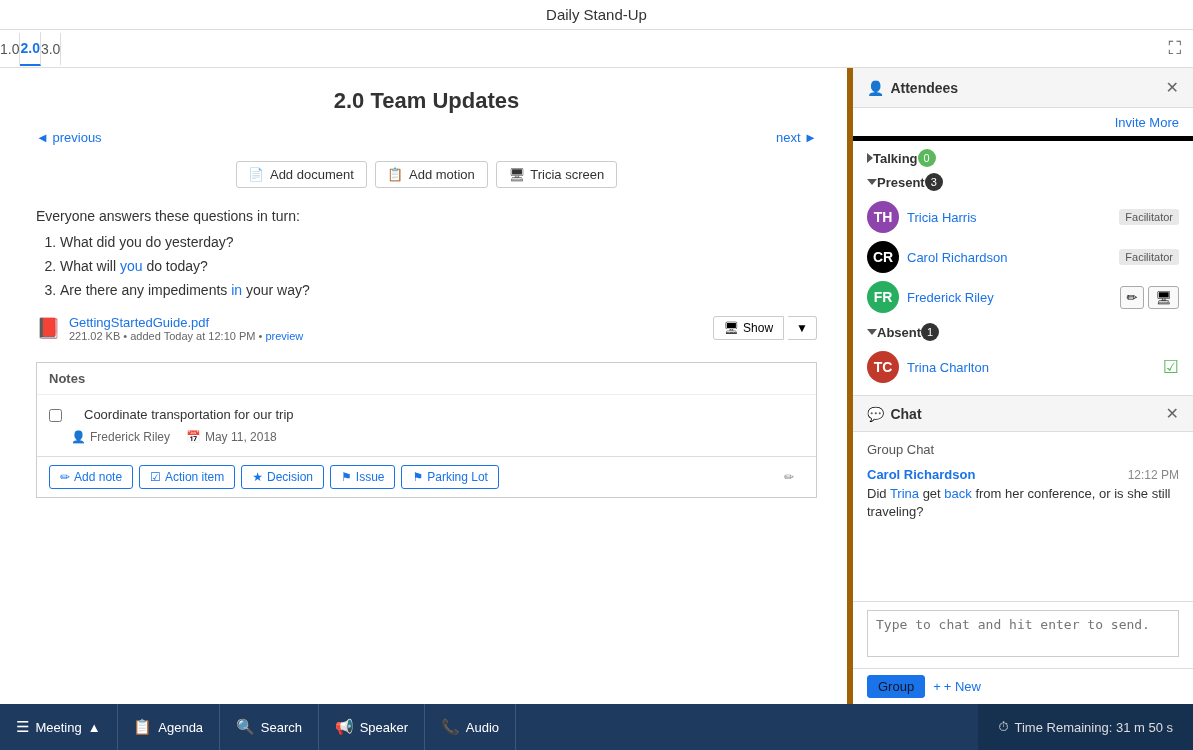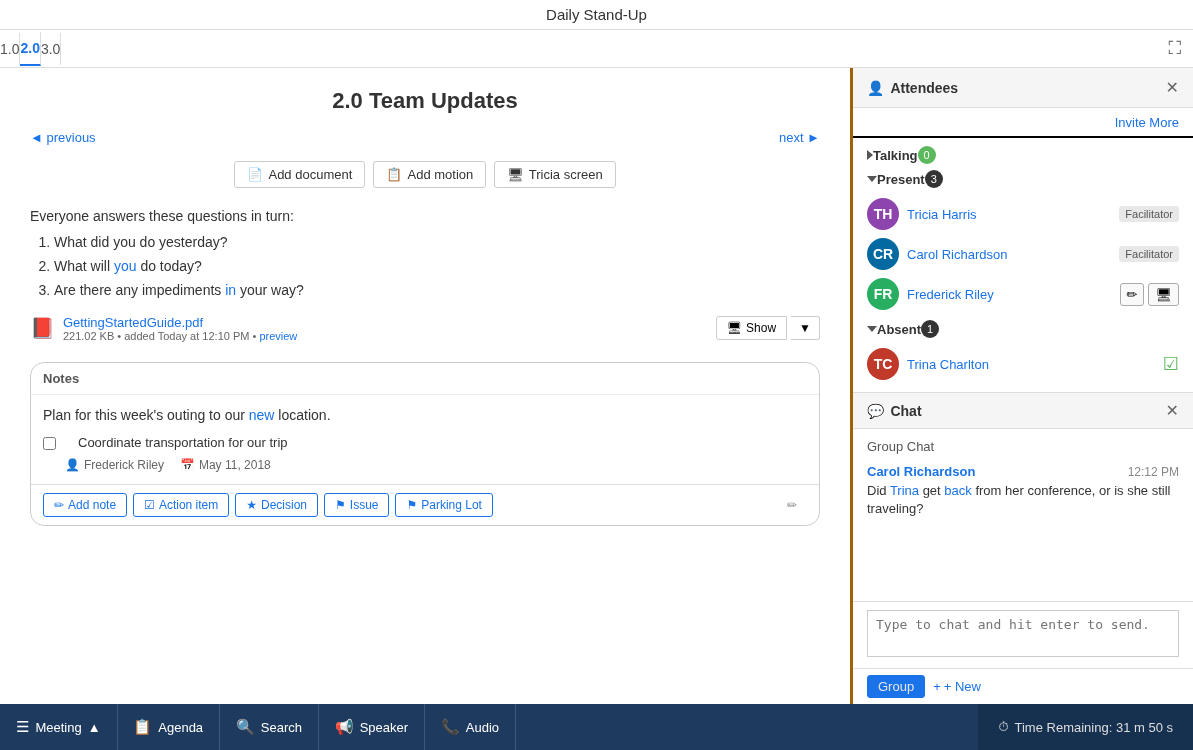--- a/index.html
+++ b/index.html
@@ -47,22 +47,23 @@
       flex: 1;
       overflow: hidden;
     }
 
     
     .left-panel {
       flex: 1;
       background: #fff;
       display: flex;
       flex-direction: column;
-      border-right: 3px solid #a16207;
+      border-right: 6px solid #a16207;
       overflow: hidden;
+      padding-left: 6px;
     }
 
     .content-area {
       flex: 1;
       overflow-y: auto;
       padding: 20px 30px;
     }
 
     .section-title {
       font-size: 22px;
@@ -140,21 +141,21 @@
       background: #fff;
       padding: 4px 8px;
       cursor: pointer;
       font-size: 12px;
       border-radius: 0 3px 3px 0;
     }
 
     
     .notes-box {
       border: 1px solid #ccc;
-      border-radius: 14px;
+      border-radius: 0;
       margin-bottom: 0;
     }
     .notes-header {
       padding: 8px 12px;
       font-weight: bold;
       color: #555;
       border-bottom: 1px solid #eee;
       font-size: 13px;
     }
     .notes-content { padding: 12px; }
@@ -203,21 +204,21 @@
     .attendees-header {
       display: flex;
       align-items: center;
       justify-content: space-between;
       padding: 10px 14px;
       background: #f5f5f5;
       border-bottom: 1px solid #ddd;
     }
     .attendees-title { display: flex; align-items: center; gap: 6px; font-weight: bold; font-size: 14px; color: #333; }
     .attendees-close { cursor: pointer; color: #666; font-size: 16px; }
-    .invite-more-row { text-align: right; padding: 6px 14px; border-bottom: 2px solid #000000; }
+    .invite-more-row { text-align: right; padding: 6px 14px; border-bottom: 5px solid #000000; }
     .invite-link { color: #1a73e8; font-size: 13px; cursor: pointer; text-decoration: none; }
 
     .attendees-body { padding: 8px 14px; flex-shrink: 0; }
 
     .group-row {
       display: flex;
       align-items: center;
       gap: 0;
       cursor: pointer;
       margin-bottom: 6px;
@@ -315,21 +316,21 @@
       border-top: 1px solid #ddd;
     }
     .chat-tab {
       padding: 3px 10px;
       cursor: pointer;
       font-size: 13px;
       color: #555;
       border: 1px solid transparent;
       border-radius: 3px;
     }
-    .chat-tab.active { background: #1a73e8; color: #e5e5e5; border-color: #1a73e8; }
+    .chat-tab.active { background: #1a73e8; color: #0f172a; border-color: #1a73e8; }
     .new-btn {
       display: flex;
       align-items: center;
       gap: 3px;
       color: #1a73e8;
       font-size: 13px;
       cursor: pointer;
     }
 
     
@@ -359,21 +360,21 @@
       align-items: center;
       padding: 0 20px;
       background: #163050;
       font-size: 13px;
       color: #ddd;
       gap: 6px;
     }
 
     
     .av-tricia { background: #8e44ad; }
-    .av-carol { background: #0369a1; }
+    .av-carol { background: #000000; }
     .av-frederick { background: #27ae60; }
     .av-trina { background: #c0392b; }
 
     .arrow-triangle {
       display: inline-block;
       width: 0;
       height: 0;
     }
     .arrow-right {
       border-top: 5px solid transparent;
@@ -453,23 +454,20 @@
             <span>🖥</span>
             <span>Show</span>
           </button>
           <button class="dropdown-btn">▼</button>
         </div>
       </div>
 
       <div class="notes-box">
         <div class="notes-header">Notes</div>
         <div class="notes-content">
-          <p class="notes-text">
-            Plan for this week's outing to our <span class="blue">new</span> location.
-          </p>
           <div class="todo-item">
             <input type="checkbox" style="">
             <span class="todo-text">Coordinate transportation for our trip</span>
           </div>
           <div class="todo-meta">
             <div class="todo-meta-item">
               <span>👤</span>
               <span>Frederick Riley</span>
             </div>
             <div class="todo-meta-item">

